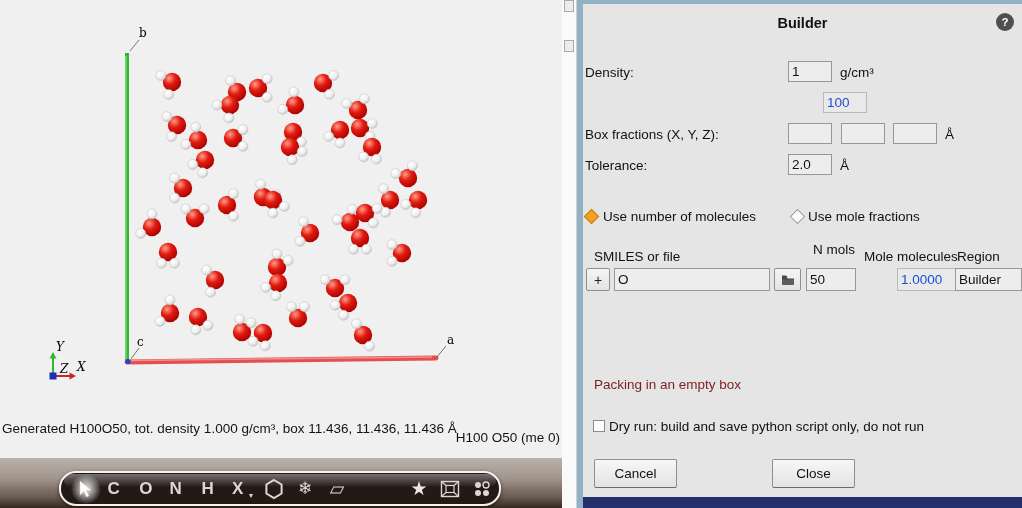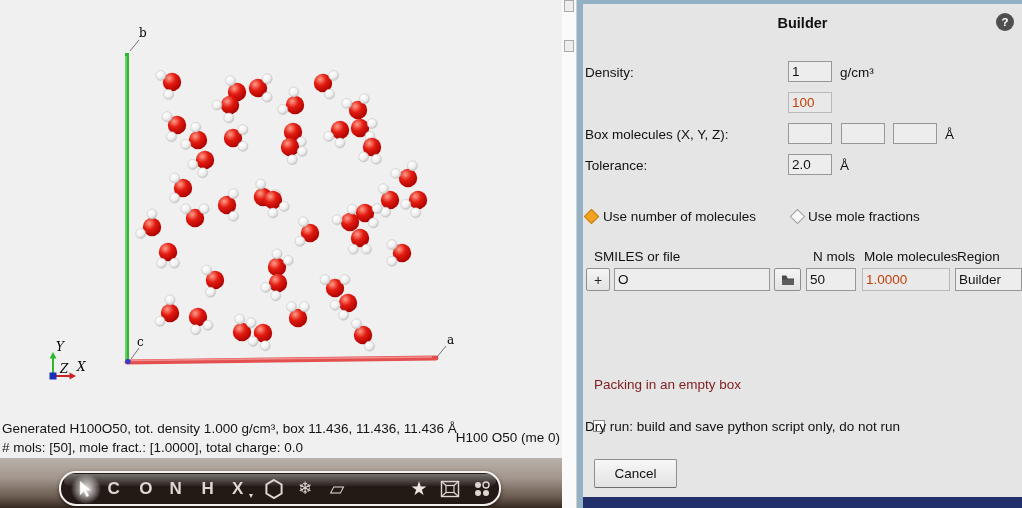--- a/index.html
+++ b/index.html
@@ -30,21 +30,21 @@
   .split-handle{position:absolute;left:2px;width:10px;height:12px;background:#ededed;border:1px solid #aaa;box-sizing:border-box;}
   
   .panel-bg{left:577px;top:0;width:445px;height:508px;background:#93b1c4;}
   .panel-inner{left:583px;top:4px;width:439px;height:493px;background:#e5e5e5;}
   .navybar{left:583px;top:497px;width:439px;height:11px;background:#22306b;}
   .panel-title{left:583px;top:15px;width:439px;text-align:center;font-weight:bold;font-size:14.5px;}
   .help-btn{left:996px;top:13px;width:18px;height:18px;border-radius:50%;background:#4f4f4f;color:#fff;
     font-size:11.5px;font-weight:bold;display:flex;align-items:center;justify-content:center;}
   .field{position:absolute;height:21px;box-sizing:border-box;border:1px solid #979797;background:#ededed;
     font-family:"Liberation Sans",sans-serif;font-size:13.5px;color:#111;padding:0 3px;outline:none;}
-  .field:disabled{color:#c2410c;border-color:#b9b9b9;background:#e9e9e9;}
+  .field:disabled{color:#1d4ed8;border-color:#b9b9b9;background:#e9e9e9;margin-left:35px;}
   .plabel{white-space:nowrap;}
   .gray-text{color:#7f1d1d;}
   .diamond{position:absolute;width:11px;height:11px;transform:rotate(45deg);box-sizing:border-box;}
   .diamond.on{background:#f2a21f;border:1px solid #c07f12;}
   .diamond.off{background:#fbfbfb;border:1px solid #9b9b9b;}
   .btn{position:absolute;height:29px;box-sizing:border-box;border:1px solid #8e8e8e;border-bottom-color:#6c6c6c;
     border-radius:2px;background:linear-gradient(#f7f7f7,#e2e2e2);
     font-family:"Liberation Sans",sans-serif;font-size:13.5px;color:#111;display:flex;align-items:center;justify-content:center;}
   .btn.primary{background:linear-gradient(#f0eadc,#e5decb);}
   .smallbtn{position:absolute;height:23px;box-sizing:border-box;border:1px solid #8e8e8e;border-radius:2px;
@@ -390,21 +390,20 @@
       </g>
     </svg>
     <span class="abs axis-label" style="left:139px;top:26px">b</span>
     <span class="abs axis-label" style="left:137px;top:335px">c</span>
     <span class="abs axis-label" style="left:447px;top:333px">a</span>
     <span class="abs gizmo-label" style="left:56px;top:340px">Y</span>
     <span class="abs gizmo-label" style="left:60px;top:362px">Z</span>
     <span class="abs gizmo-label" style="left:77px;top:360px">X</span>
     
     <div class="abs status-line" style="left:2px;top:421px">Generated H100O50, tot. density 1.000 g/cm³, box 11.436, 11.436, 11.436 Å</div>
-    <div class="abs status-line" style="left:2px;top:440px"># mols: [50], mole fract.: [1.0000], total charge: 0.0</div>
     <div class="abs status-line" style="left:440px;top:430px;width:120px;text-align:right">H100 O50  (me 0)</div>
   </div>
 
   <div class="abs toolstrip">
     <div class="pill">
       <span class="cursor-glow"></span>
       <span class="tool" style="left:24px">
         <svg width="16" height="18">
           <polygon points="3,1 3,15 7,11.5 9.5,17 12,15.8 9.3,10.5 14,10.2" fill="#ffffff" stroke="#cfc8c3" stroke-width="0.5"></polygon>
         </svg>
@@ -453,52 +452,53 @@
   <div class="abs panel-inner"></div>
   <div class="abs panel-title">Builder</div>
   <div class="abs help-btn">?</div>
 
   <div class="abs plabel" style="left:585px;top:65px">Density:</div>
   <input class="field" style="left: 788px; top: 61px; width: 44px;" value="1">
   <div class="abs plabel" style="left:840px;top:65px">g/cm³</div>
 
   <input class="field" style="left: 788px; top: 92px; width: 44px;" disabled="" value="100">
 
-  <div class="abs plabel" style="left:585px;top:127px">Box molecules (X, Y, Z):</div>
+  <div class="abs plabel" style="left:585px;top:127px">Box fractions (X, Y, Z):</div>
   <input class="field" style="left: 788px; top: 123px; width: 44px;">
   <input class="field" style="left: 841px; top: 123px; width: 44px;">
   <input class="field" style="left: 893px; top: 123px; width: 44px;">
   <div class="abs plabel" style="left:945px;top:127px">Å</div>
 
   <div class="abs plabel" style="left:585px;top:158px">Tolerance:</div>
   <input class="field" style="left: 788px; top: 154px; width: 44px;" value="2.0">
   <div class="abs plabel" style="left:840px;top:158px">Å</div>
 
   <span class="diamond on" style="left:586px;top:211px"></span>
   <div class="abs plabel" style="left:603px;top:209px">Use number of molecules</div>
   <span class="diamond off" style="left:792px;top:211px"></span>
   <div class="abs plabel" style="left:808px;top:209px">Use mole fractions</div>
 
   <div class="abs plabel" style="left:594px;top:249px">SMILES or file</div>
-  <div class="abs plabel" style="left:813px;top:249px">N mols</div>
+  <div class="abs plabel" style="left:813px;top:242px">N mols</div>
   <div class="abs plabel" style="left:864px;top:249px">Mole molecules</div>
   <div class="abs plabel" style="left:957px;top:249px">Region</div>
 
   <button class="smallbtn" style="left:586px;top:268px;width:24px">+</button>
   <input class="field" style="left: 614px; top: 268px; width: 156px; height: 23px;" value="O">
   <button class="smallbtn" style="left:774px;top:268px;width:27px">
     <svg width="15" height="12">
       <path d="M1,3 L1,11 L14,11 L14,4.5 L7,4.5 L5.5,3 Z M1,3 L1,1.5 L5,1.5 L6.5,3 Z" fill="#4a4a4a"></path>
       <rect x="1" y="5.5" width="13" height="5.5" fill="#5d5d5d"></rect>
     </svg>
   </button>
   <input class="field" style="left: 806px; top: 268px; width: 50px; height: 23px;" value="50">
   <input class="field" style="left: 862px; top: 268px; width: 88px; height: 23px;" disabled="" value="1.0000">
   <input class="field" style="left: 955px; top: 268px; width: 67px; height: 23px;" value="Builder">
 
   <div class="abs plabel gray-text" style="left:594px;top:377px">Packing in an empty box</div>
   <input type="checkbox" class="chk" style="left: 593px; top: 420px;">
-  <div class="abs plabel" style="left:585px;top:419px">Dry run: build and save python script only, do not run</div>
+  <div class="abs plabel" style="left:609px;top:419px">Dry run: build and save python script only, do not run</div>
 
   <button class="btn" style="left:594px;top:459px;width:83px">Cancel</button>
+  <button class="btn" style="left:772px;top:459px;width:83px">Close</button>
 
   <div class="abs navybar"></div>
 </div>
 
 </body></html>

